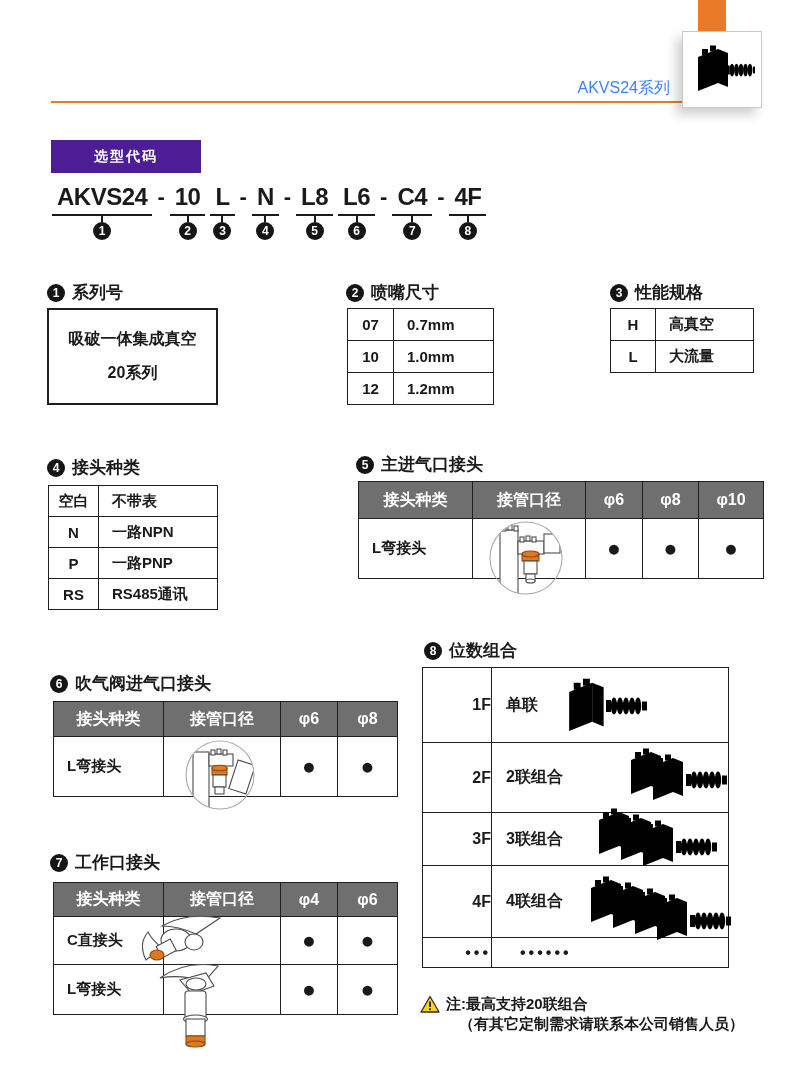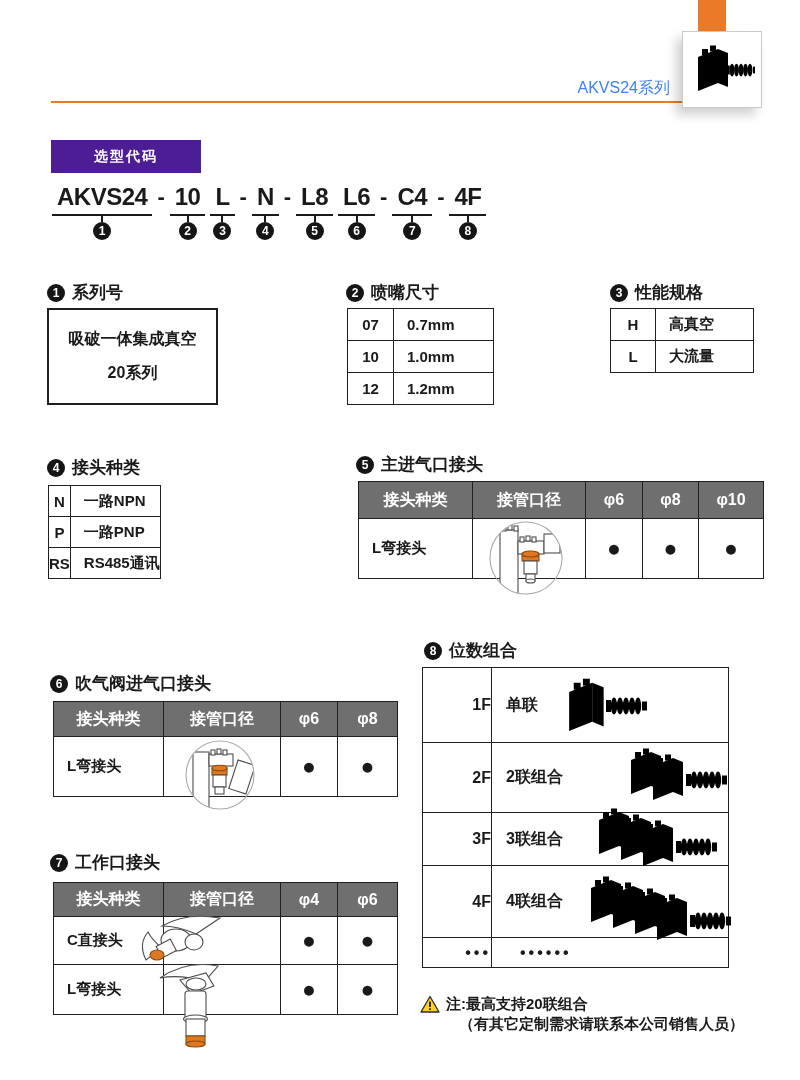--- a/index.html
+++ b/index.html
@@ -214,20 +214,24 @@
   </tbody>
     </table>
 
   
   <div class="sec-title" style="left:47px; top:456px;">
     <span class="marker">4</span>
     <span>接头种类</span>
   </div>
   <table class="btab abs" style="left:48px; top:485px;">
     <tbody>
+        <tr style="height:31px;">
+      <td class="c-code" style="width:50px;">空白</td>
+      <td class="c-val" style="width:119px;">不带表</td>
+    </tr>
     <tr style="height:31px;">
       <td class="c-code">N</td>
       <td class="c-val">一路NPN</td>
     </tr>
     <tr style="height:31px;">
       <td class="c-code">P</td>
       <td class="c-val">一路PNP</td>
     </tr>
     <tr style="height:31px;">
       <td class="c-code">RS</td>

